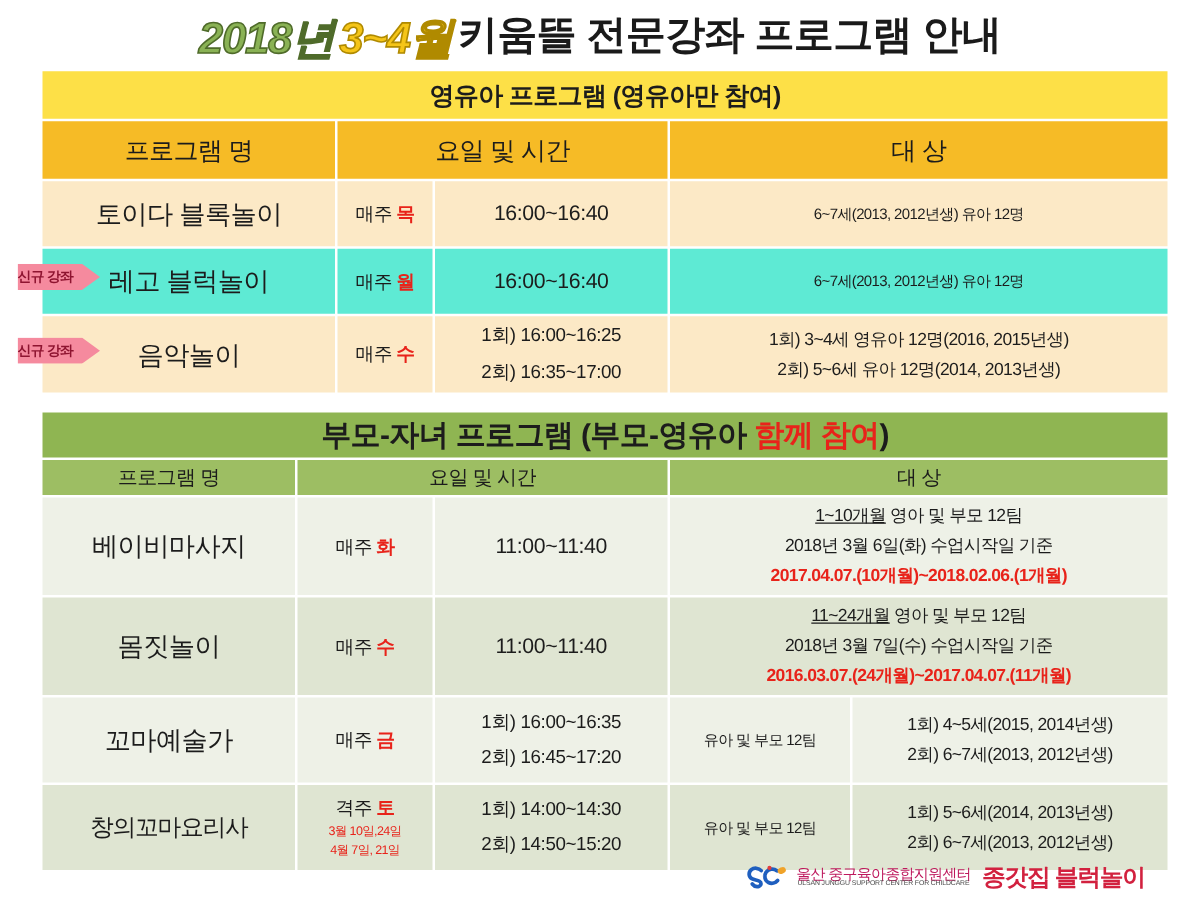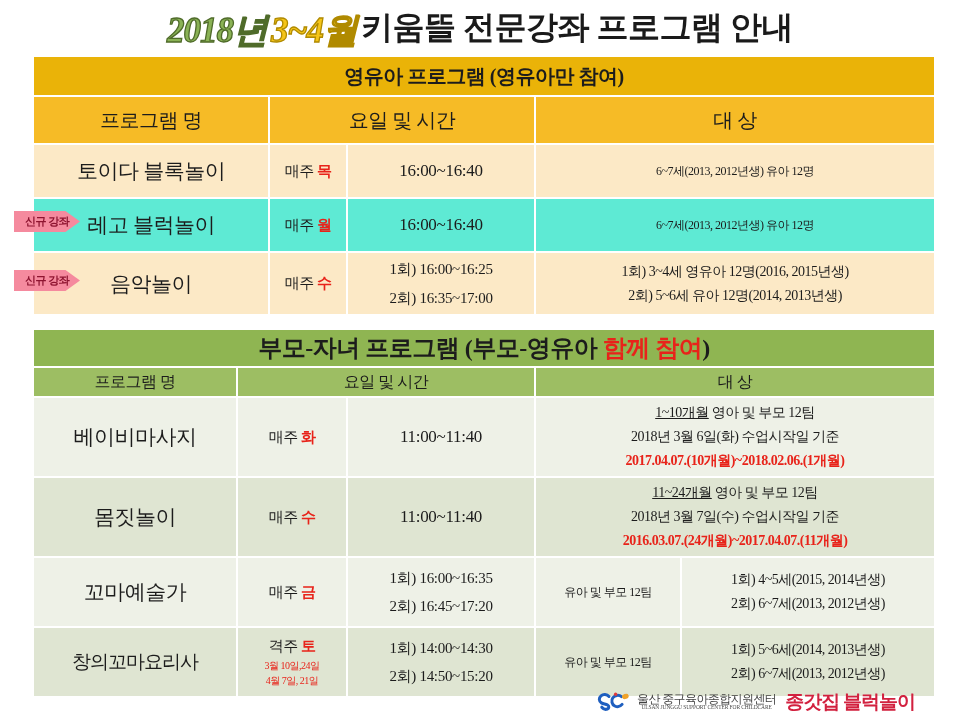--- a/index.html
+++ b/index.html
@@ -2,21 +2,21 @@
 <html><head>
 <meta charset="utf-8">
 <style>
   * { box-sizing: border-box; margin: 0; padding: 0; }
   html, body {
     width: 960px; height: 720px;
     background: #ffffff;
     font-family: "Liberation Sans", "DejaVu Sans", sans-serif;
     overflow: hidden;
   }
-  .page { position: relative; width: 960px; height: 720px; font-family: Liberation Serif, serif; }
+  .page { position: relative; width: 960px; height: 720px; }
 
   
   .title-wrap {
     position: absolute; left: 0; top: 6px; width: 960px;
     text-align: center; white-space: nowrap;
   }
   .t-deco {
     font-size: 35px; font-weight: bold; font-style: italic;
     letter-spacing: -1px; vertical-align: -2px;
   }
@@ -31,21 +31,21 @@
   .tbl {
     position: absolute; left: 32px; width: 896px;
     border-collapse: separate; border-spacing: 2px 2px;
     table-layout: fixed;
   }
   .tbl td { padding: 2px 4px; text-align: center; vertical-align: middle; color: #1c1c1c; }
 
   
   .t-orange { top: 55px; }
   .sect-orange {
-    background: #eab308; height: 38px;
+    background: #fde047; height: 38px;
     font-size: 20px; font-weight: bold; letter-spacing: -0.5px;
   }
   .hdr-orange {
     background: #f6bb26; height: 46px;
     font-size: 20px; letter-spacing: -0.5px;
   }
   .row-o-a { background: #fce9c6; }
   .row-o-b { background: #5eead4; margin-top: 24px; }
 
   
@@ -79,34 +79,34 @@
   .tgt-tiny { font-size: 12px; letter-spacing: -0.5px; }
   .u { text-decoration: underline; }
   .red { color: #e8231a; }
   .redb { color: #e8231a; font-weight: bold; }
 
   
   .badge {
     position: absolute; width: 66px; height: 21px;
     background: #f58a9e; color: #8e1430;
     font-size: 11px; font-weight: bold; letter-spacing: -0.5px;
-    display: flex; align-items: center; justify-content: center;
+    display: flex; align-items: center; 
     clip-path: polygon(0 0, 78% 0, 100% 50%, 78% 100%, 0 100%);
   }
   .badge-1 { left: 14px; top: 211px; }
   .badge-2 { left: 14px; top: 270px; }
 
   
   .footer {
     position: absolute; left: 596px; top: 688px;
     height: 28px; display: flex; align-items: center; gap: 7px;
   }
   .fl-mark { display: block; }
   .fl-text { line-height: 1.05; text-align: center; }
-  .fl-ko { font-size: 12px; color: #404040; letter-spacing: -0.6px; white-space: nowrap; }
+  .fl-ko { font-size: 12px; color: #be185d; letter-spacing: -0.6px; white-space: nowrap; }
   .fl-en { font-size: 5.5px; color: #4a4a4a; letter-spacing: -0.1px; white-space: nowrap; }
   .fl-brand {
     font-size: 19px; font-weight: bold; color: #d2213f;
     letter-spacing: -1px; white-space: nowrap; margin-left: 2px;
   }
 </style>
 </head>
 <body>
 
 <div class="page">

